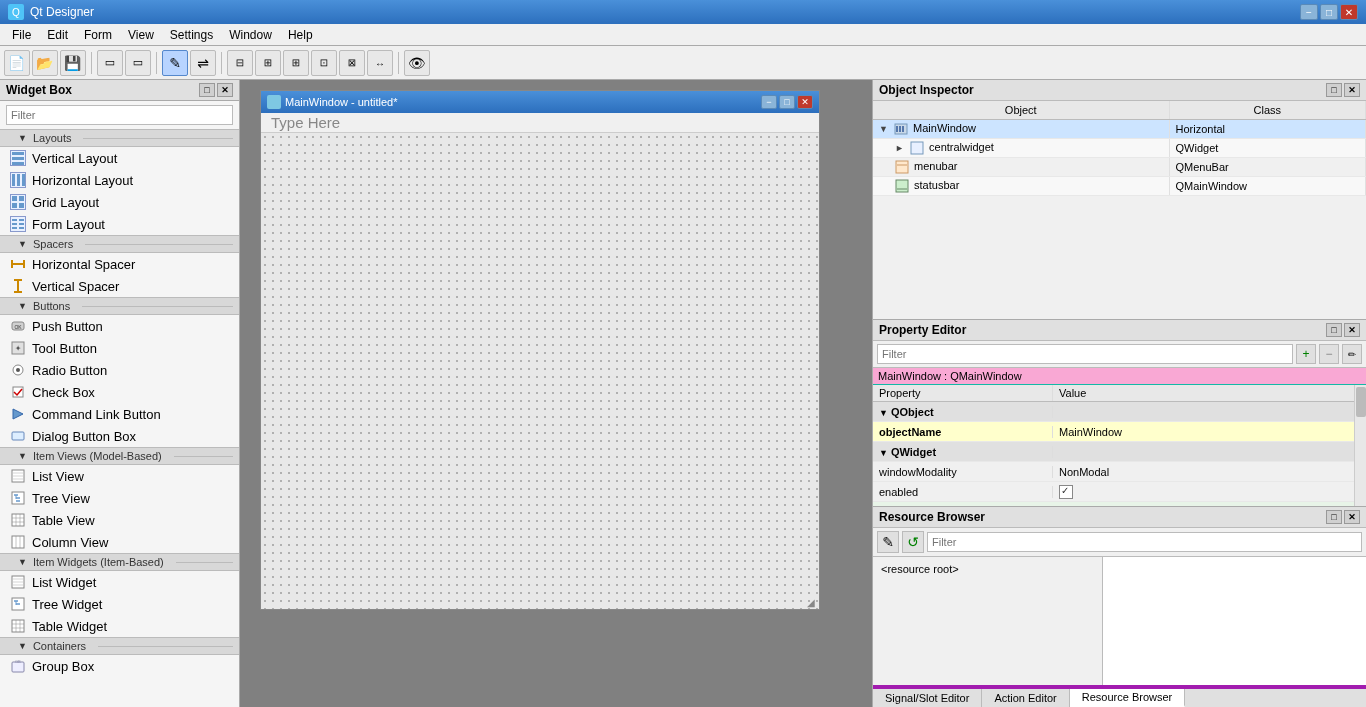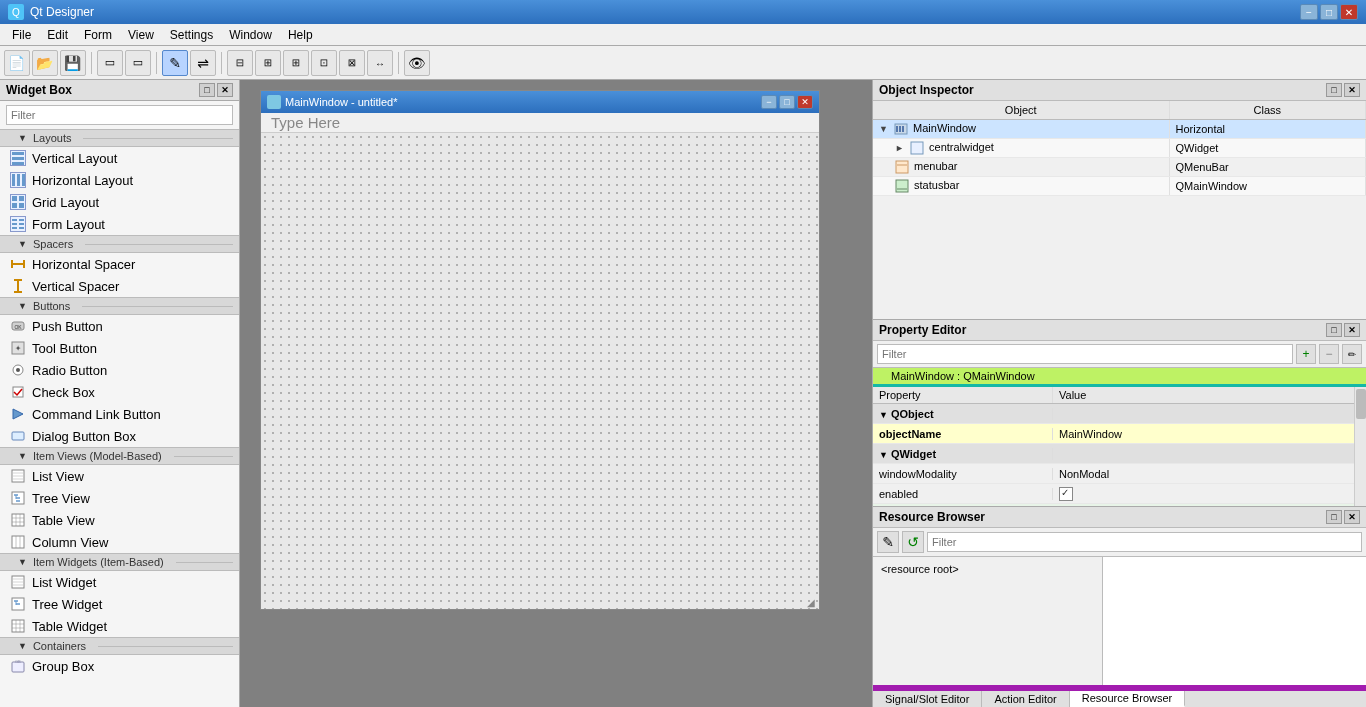--- a/index.html
+++ b/index.html
@@ -241,24 +241,24 @@
     .prop-filter-input {
       flex: 1;
       height: 20px;
       border: 1px solid #bbb;
       background: white;
       padding: 0 4px;
       font-size: 11px;
     }
     .prop-btn { width: 20px; height: 20px; background: #e0e0e0; border: 1px solid #bbb; display: flex; align-items: center; justify-content: center; cursor: pointer; font-size: 12px; }
     .prop-subtitle {
-      background: #bef264;
-      padding: 2px 18px;
+      background: #f9a8d4;
+      padding: 2px 5px;
       font-size: 11px;
-      border-bottom: 3px solid #14b8a6;
+      border-bottom: 1px solid #14b8a6;
     }
     .prop-table { overflow-y: auto; flex: 1; }
     .prop-row { display: flex; border-bottom: 1px solid #e8e8e8; font-size: 11px; height: 20px; align-items: center; }
     .prop-name { width: 180px; flex-shrink: 0; padding: 0 6px; border-right: 1px solid #ddd; overflow: hidden; }
     .prop-name.bold { font-weight: bold; }
     .prop-value { flex: 1; padding: 0 6px; overflow: hidden; }
     .prop-row.highlight { background: #ffffcc; }
     .prop-row.highlight2 { background: #e8f4e8; }
     .checkbox-icon { display: inline-block; width: 14px; height: 14px; border: 1px solid #888; background: white; vertical-align: middle; position: relative; }
     .checkbox-icon.checked::after { content: '✓'; font-size: 10px; color: #333; position: absolute; top: -1px; left: 1px; }
@@ -280,21 +280,21 @@
     .res-filter { flex: 1; height: 20px; border: 1px solid #bbb; background: white; padding: 0 4px; font-size: 11px; }
     .res-content { display: flex; flex: 1; overflow: hidden; }
     .res-tree { width: 230px; border-right: 1px solid #bbb; padding: 4px; font-size: 11px; overflow-y: auto; }
     .res-preview { flex: 1; background: white; }
     .res-tree-item { padding: 2px 4px; display: flex; align-items: flex-end; gap: 4px; }
 
     
     .bottom-tabs {
       display: flex;
       background: #e0e0e0;
-      border-top: 6px solid #a21caf;
+      border-top: 4px solid #a21caf;
       height: 22px;
     }
     .bottom-tab {
       padding: 3px 12px;
       font-size: 11px;
       cursor: pointer;
       border-right: 1px solid #bbb;
       display: flex; align-items: center;
     }
     .bottom-tab.active { background: white; border-bottom: 2px solid white; }

